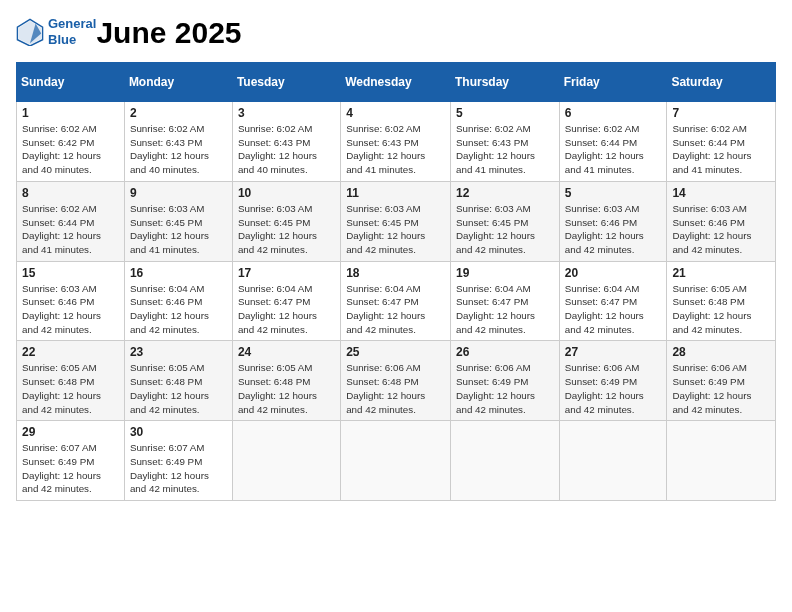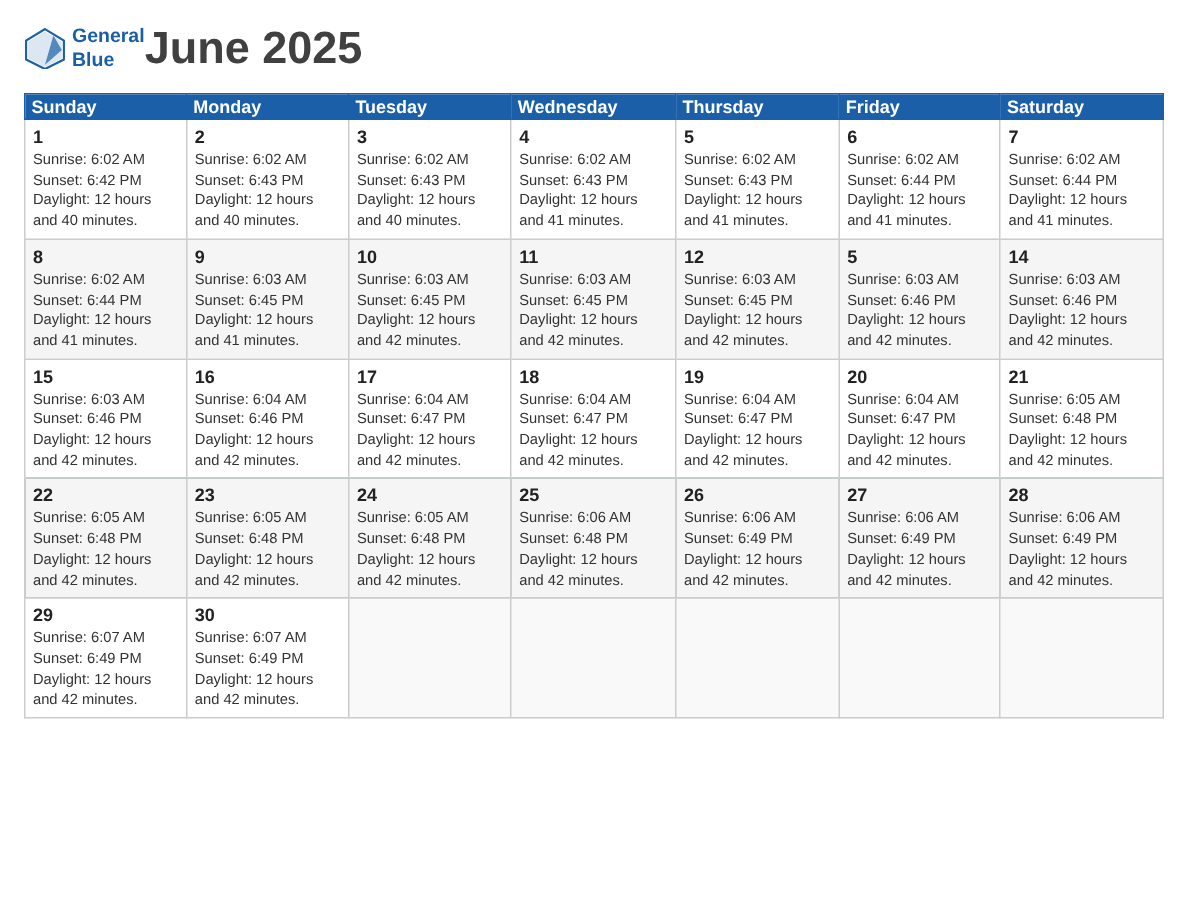--- a/index.html
+++ b/index.html
@@ -32,37 +32,37 @@
     .logo-icon {
       width: 28px;
       height: 28px;
     }
     .title-block {
       text-align: right;
     }
     .main-title {
       font-size: 30px;
       font-weight: bold;
-      color: #404040;
+      color: #000000;
     }
     .subtitle {
       font-size: 14px;
       color: #444;
     }
     .calendar {
       width: 100%;
       border-collapse: collapse;
       font-size: 10.5px;
     }
     .calendar thead th {
       background: #1a5fa8;
       color: #fff;
       font-weight: bold;
       font-size: 12px;
-      padding: 1px 4px;
+      padding: 12px 4px;
       text-align: left;
       border: 1px solid #1a5fa8;
     }
     .calendar tbody td {
       vertical-align: top;
       border: 1px solid #ccc;
       padding: 4px 5px;
       width: 113px;
       min-height: 80px;
       background: #fff;

